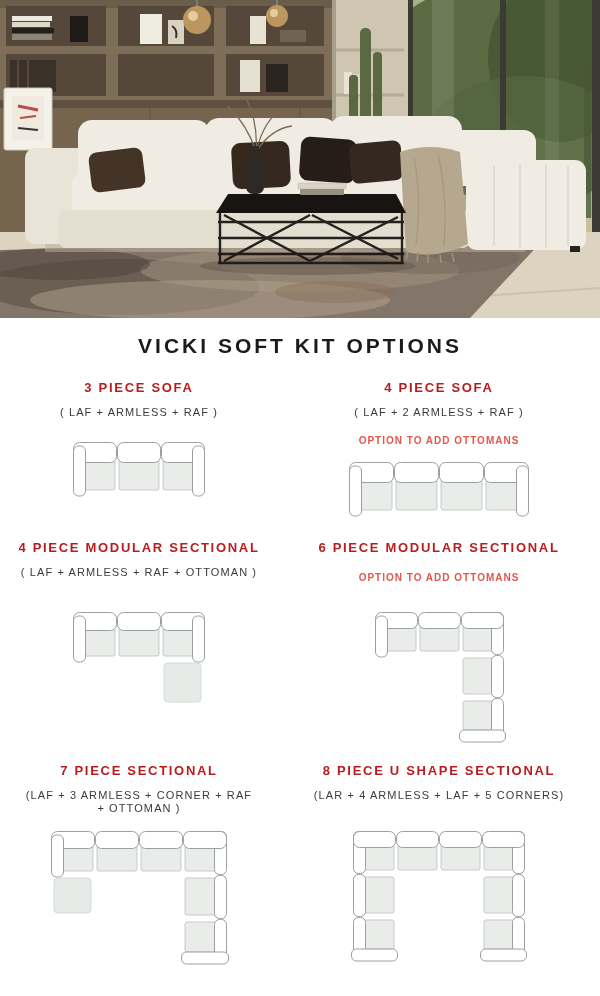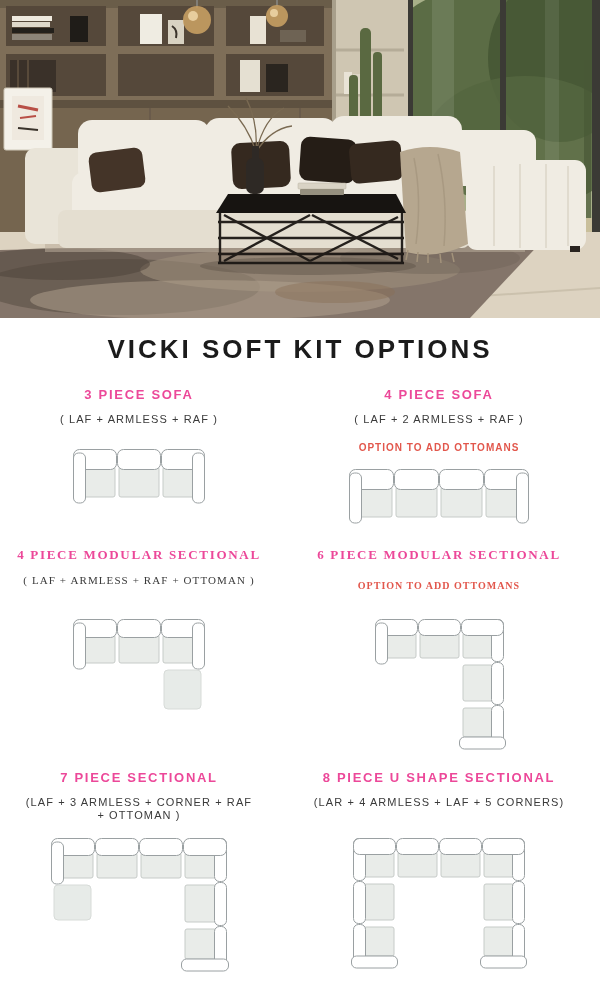--- a/index.html
+++ b/index.html
@@ -1,27 +1,27 @@
 <!DOCTYPE html>
 <html style="--note: #e2574c; --h-wall: #f1ede4; --h-wood: #7e6e58; --h-wood_dark: #5e5140; --h-cubby: #55483a; --h-panel: #75654f; --h-beige_shelf: #cfc6b2; --h-shelf_line: #b5ac98; --h-glass: #a8b089; --h-tree1: #55663f; --h-tree2: #485936; --h-grass: #bcb391; --h-frame: #3b3a35; --h-floor: #ddd3c1; --h-rug: #84756a; --h-rug_dark: #574c41; --h-rug_mid: #9c8d7c; --h-rug_light: #b3a490; --h-sofa: #f0ece3; --h-sofa_mid: #e9e4d8; --h-sofa_base: #e4ded0; --h-shadow: #b9ad9b; --h-pillow1: #443428; --h-pillow2: #251d16; --h-pillow3: #35291f; --h-throw: #b6a78f; --h-table: #171411; --h-cactus: #5a6941; --h-pendant: #c79e63; --h-art_red: #b84f46;"><head>
 <meta charset="utf-8">
 <style>
   html,body{margin:0;padding:0;background:#fff;}
   body{width:600px;height:996px;overflow:hidden;font-family:"Liberation Sans","DejaVu Sans",sans-serif;-webkit-font-smoothing:antialiased;}
   .hero{width:600px;height:318px;display:block;}
-  .page-title{margin:16px 0 0 0;text-align:center;font-size:26px;font-weight:600;letter-spacing:3px;color:#1b1b1b;}
+  .page-title{margin:16px 0 0 0;text-align:center;font-size:21px;font-weight:600;letter-spacing:3px;color:#1b1b1b;}
   .options{display:grid;grid-template-columns:278px 322px;margin-top:22px;}
   .cell{display:flex;flex-direction:column;align-items:center;text-align:center;}
   .cell-r1{margin-bottom:22px;}
-  .cell-r2{margin-bottom:18px;font-family:Liberation Serif, serif;}
+  .cell-r2{margin-bottom:18px;}
   .opt-head{display:flex;flex-direction:column;align-items:center;}
   .opt-head-r1{min-height:46px;}
   .opt-head-r2{min-height:52px;}
   .opt-head-r3{min-height:56px;}
-  .opt-title{font-size:13px;font-weight:700;letter-spacing:1.7px;color:#ec4899;}
+  .opt-title{font-size:13px;font-weight:700;letter-spacing:1.7px;color:#b91c1c;}
   .opt-sub{font-size:11px;letter-spacing:1.1px;color:#3a3a3a;margin-top:11px;white-space:nowrap;}
   .opt-sub2{margin-top:1px;}
   .opt-note{font-size:10px;font-weight:700;letter-spacing:1px;margin-top:17px;color:var(--note,#e2574c);}
   .diagram{display:block;margin-top:12px;}
   .diagram-r2{margin-top:16px;}
   .diagram-r3{margin-top:8px;}
 </style>
 </head>
 <body style="background: rgb(255, 255, 255);">
 

